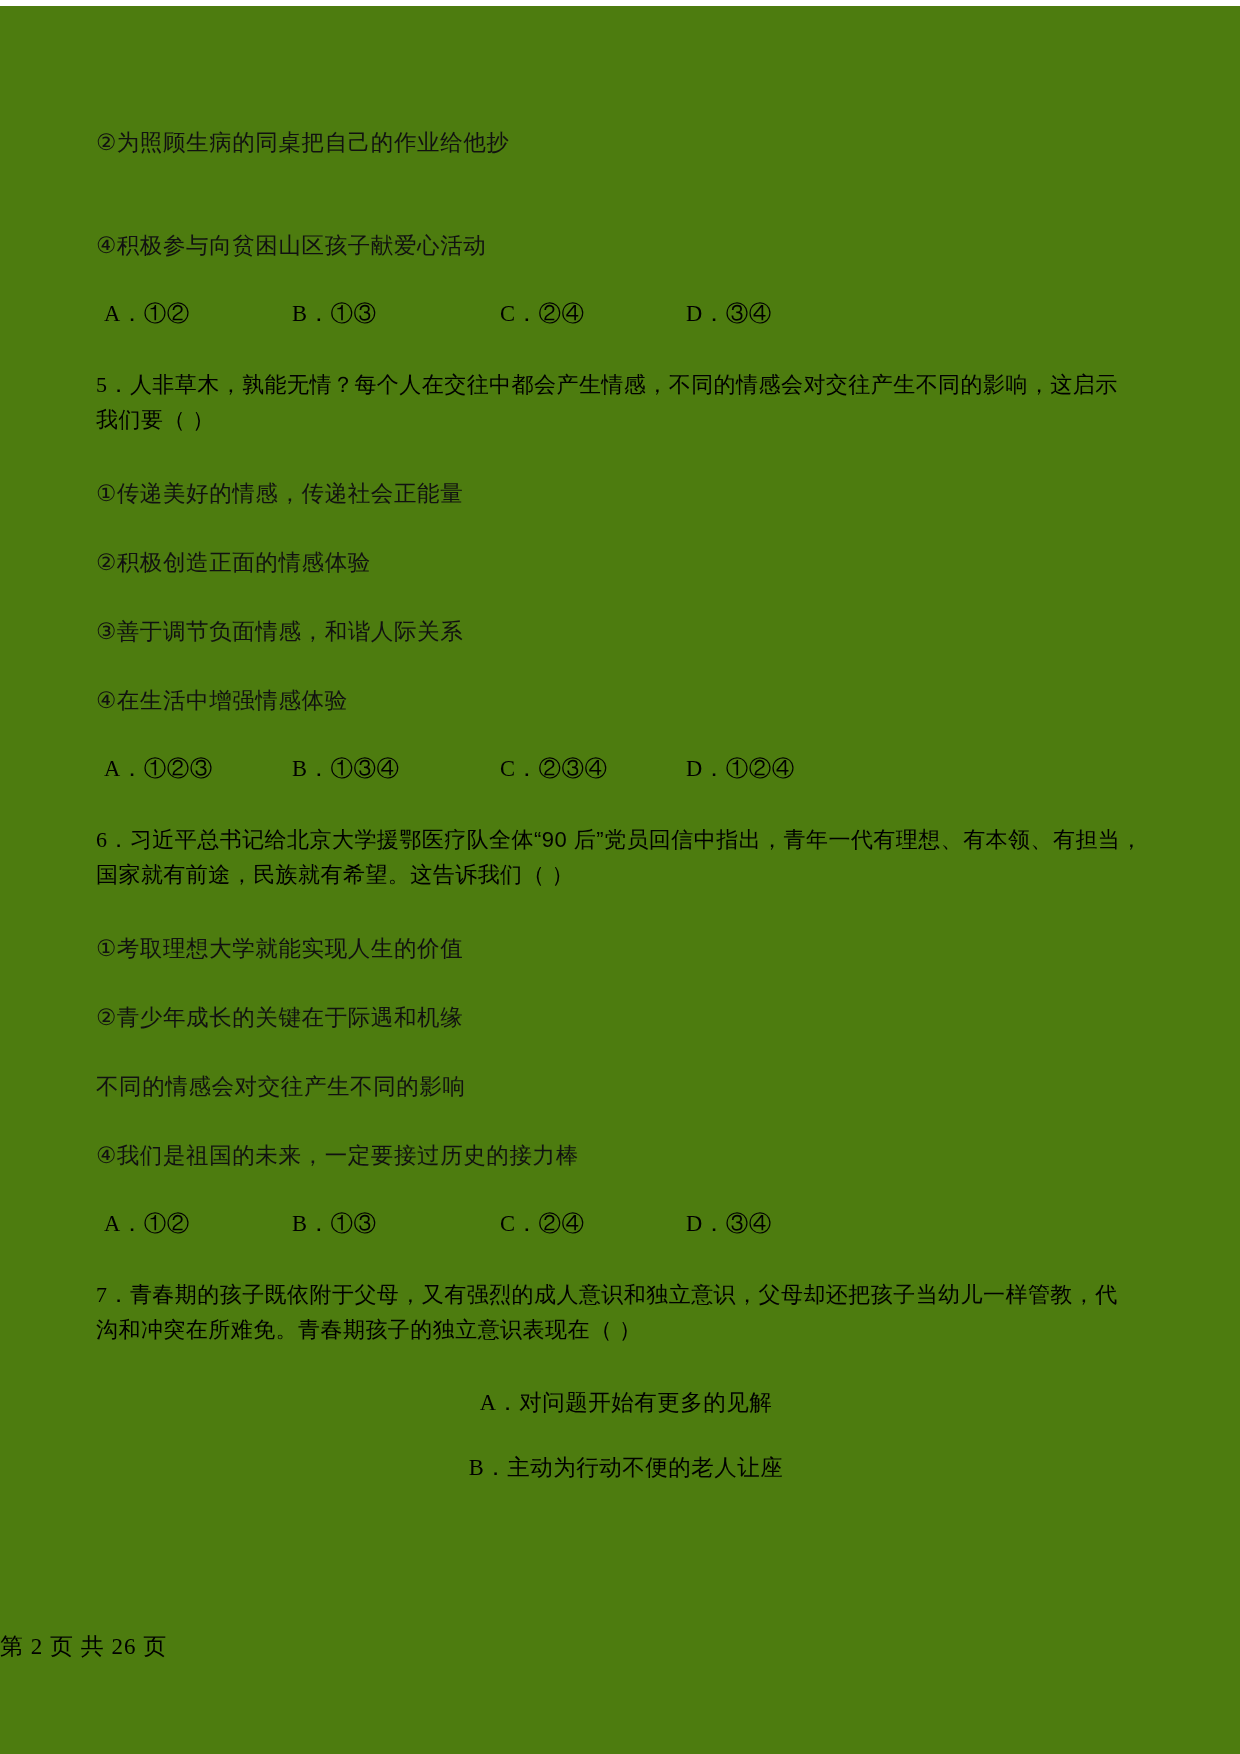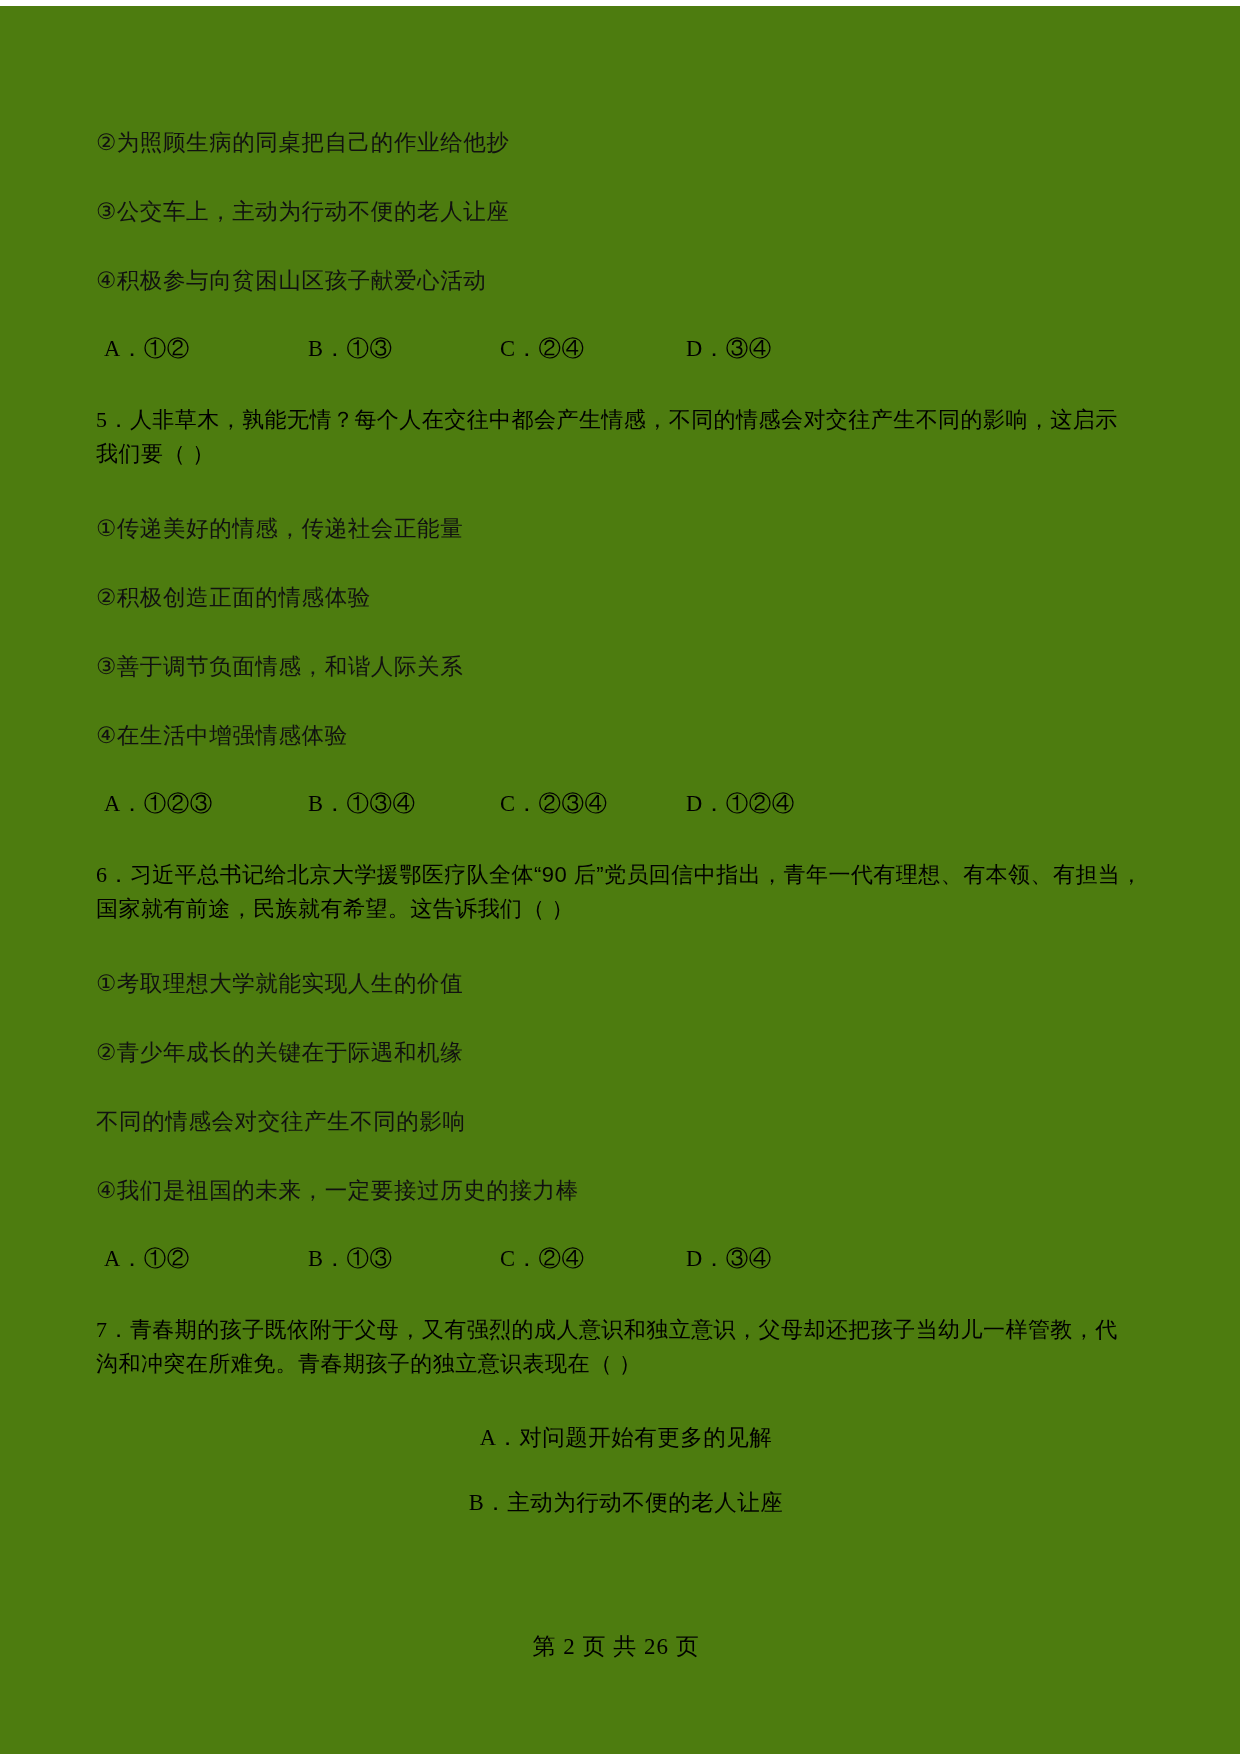--- a/index.html
+++ b/index.html
@@ -63,21 +63,21 @@
   }
   .answers .opt {
     position: absolute;
     top: 0;
     font-size: 22.5px;
     letter-spacing: 0.5px;
     white-space: nowrap;
     font-family: "Liberation Serif", "DejaVu Serif", serif;
   }
   .answers .opt.a { left: 8px; }
-  .answers .opt.b { left: 212px; }
+  .answers .opt.b { left: 196px; }
   .answers .opt.c { left: 404px; }
   .answers .opt.d { left: 590px; }
 
   
   .answer-stacked {
     font-size: 22.5px;
     letter-spacing: 0.5px;
     margin: 0;
     font-family: "Liberation Serif", "DejaVu Serif", serif;
     text-align: center;
@@ -88,40 +88,39 @@
   .qnum {
     font-family: "Liberation Serif", "DejaVu Serif", serif;
   }
 
   
   .footer {
     position: absolute;
     left: 0;
     right: 8px;
     bottom: 98px;
-    text-align: center;
+    text-align: left;
     font-size: 23px;
     letter-spacing: 1px;
     color: #000000;
   }
   .footer .num {
     font-family: "Liberation Serif", "DejaVu Serif", serif;
   }
 </style>
 </head>
 <body>
 
 <div class="page">
 
   <div class="content">
 
     <div>
       <p class="line subitem">②为照顾生病的同桌把自己的作业给他抄</p>
       <div class="gap-md"></div>
-      <p class="line subitem">③公交车上，主动为行动不便的老人让座</p>
       <div class="gap-md"></div>
       <p class="line subitem">④积极参与向贫困山区孩子献爱心活动</p>
       <div class="gap-md"></div>
       <div class="answers">
         <span class="opt a">A．①②</span>
         <span class="opt b">B．①③</span>
         <span class="opt c">C．②④</span>
         <span class="opt d">D．③④</span>
       </div>
     </div>

